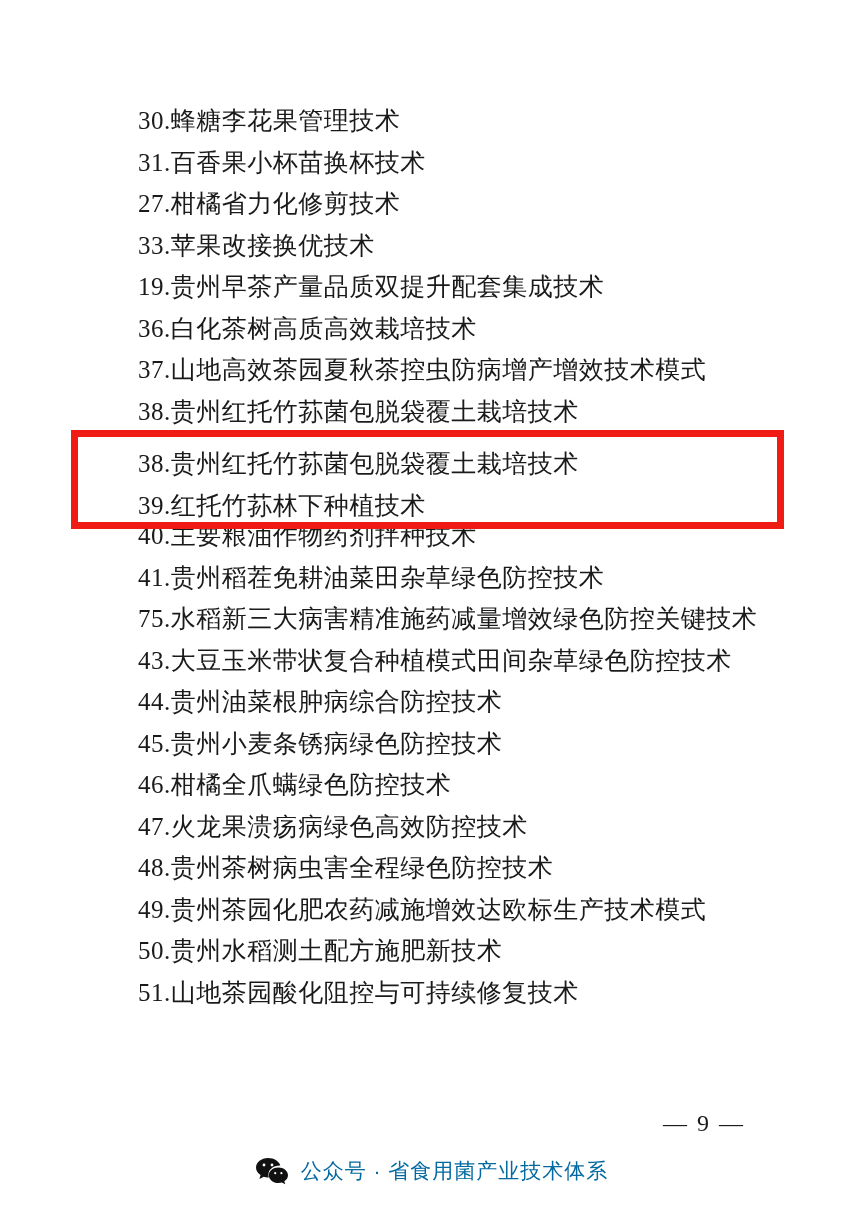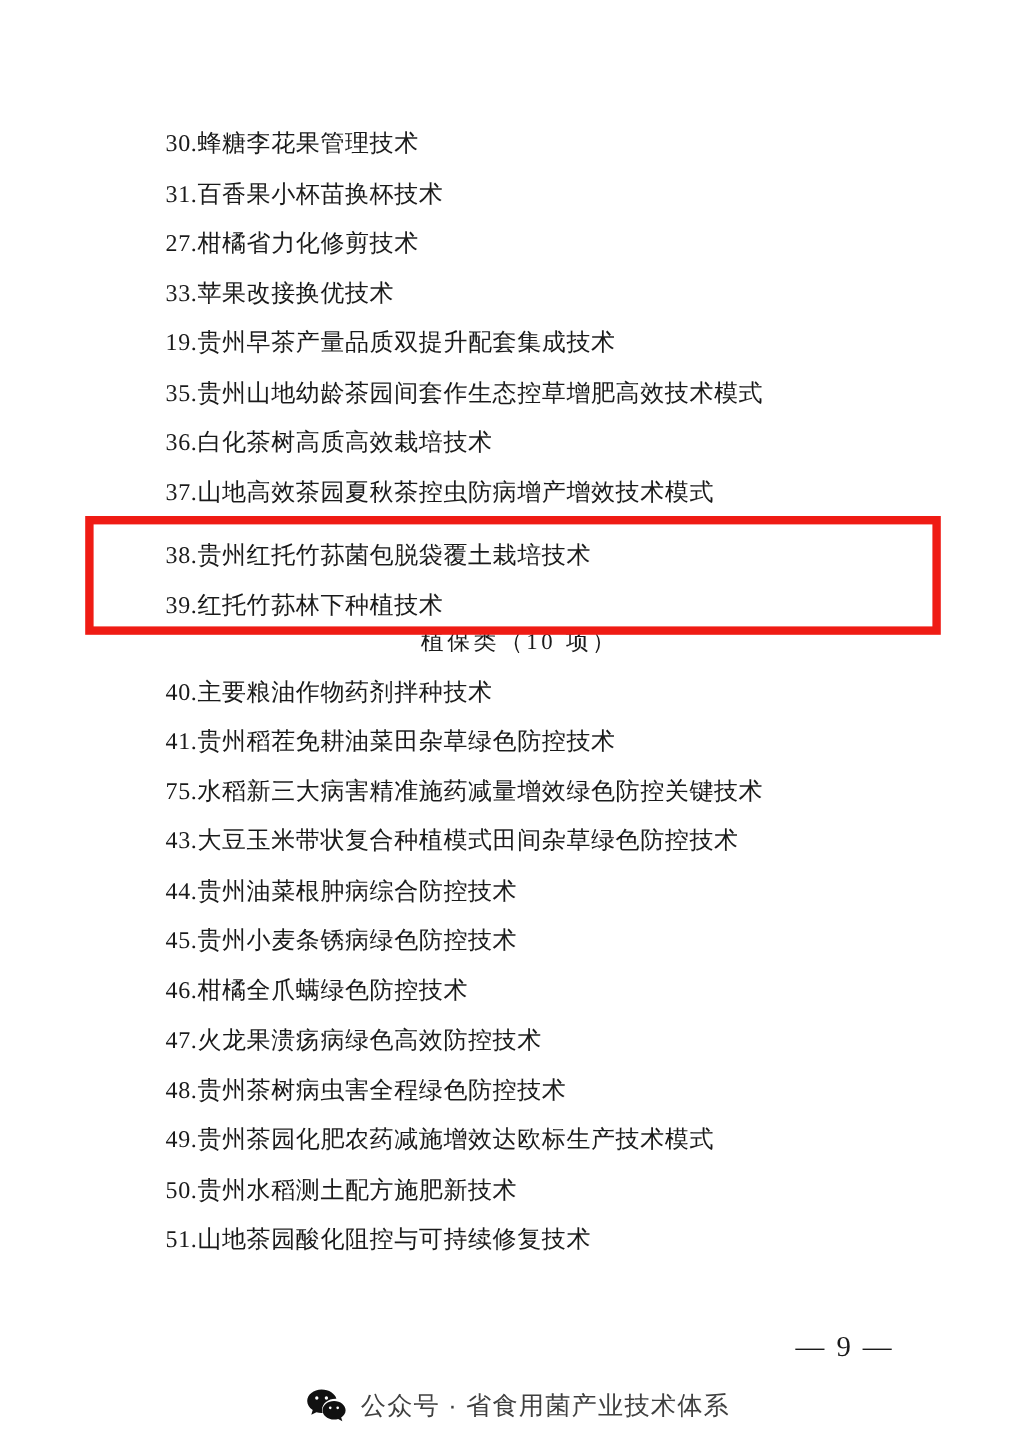--- a/index.html
+++ b/index.html
@@ -16,21 +16,21 @@
     overflow: hidden;
   }
   .page {
     position: relative;
     width: 863px;
     height: 1207px;
     box-sizing: border-box;
     padding: 100px 95px 0 138px;
   }
   .doc-line {
-    font-size: 20px;
+    font-size: 25px;
     line-height: 41.5px;
     letter-spacing: 0.5px;
     white-space: nowrap;
     font-family: "Liberation Serif", "DejaVu Serif", serif;
   }
   .section-heading {
     font-size: 19px;
     line-height: 41.5px;
     letter-spacing: 3px;
     text-align: center;
@@ -91,38 +91,37 @@
   }
   .wechat-icon {
     width: 34px;
     height: 28px;
     display: inline-block;
     position: relative;
   }
   .footer-text {
     font-family: "Liberation Sans", "DejaVu Sans", sans-serif;
     font-size: 21px;
-    color: #404040;
+    color: #0369a1;
     letter-spacing: 1px;
     white-space: nowrap;
   }
   .lines-wrap { position: relative; }
 </style>
 </head>
 <body>
 
 <div class="page">
 
   <div class="lines-wrap">
     <div class="doc-line">30.蜂糖李花果管理技术</div>
     <div class="doc-line">31.百香果小杯苗换杯技术</div>
     <div class="doc-line">27.柑橘省力化修剪技术</div>
     <div class="doc-line">33.苹果改接换优技术</div>
     <div class="doc-line">19.贵州早茶产量品质双提升配套集成技术</div>
-    <div class="doc-line">35.贵州山地幼龄茶园间套作生态控草增肥高效技术模式</div>
     <div class="doc-line">36.白化茶树高质高效栽培技术</div>
     <div class="doc-line">37.山地高效茶园夏秋茶控虫防病增产增效技术模式</div>
 
     <div class="doc-line">38.贵州红托竹荪菌包脱袋覆土栽培技术</div>
     <div class="doc-line">39.红托竹荪林下种植技术</div>
 
     <div class="section-heading">植保类（10 项）</div>
 
     <div class="doc-line">40.主要粮油作物药剂拌种技术</div>
     <div class="doc-line">41.贵州稻茬免耕油菜田杂草绿色防控技术</div>

